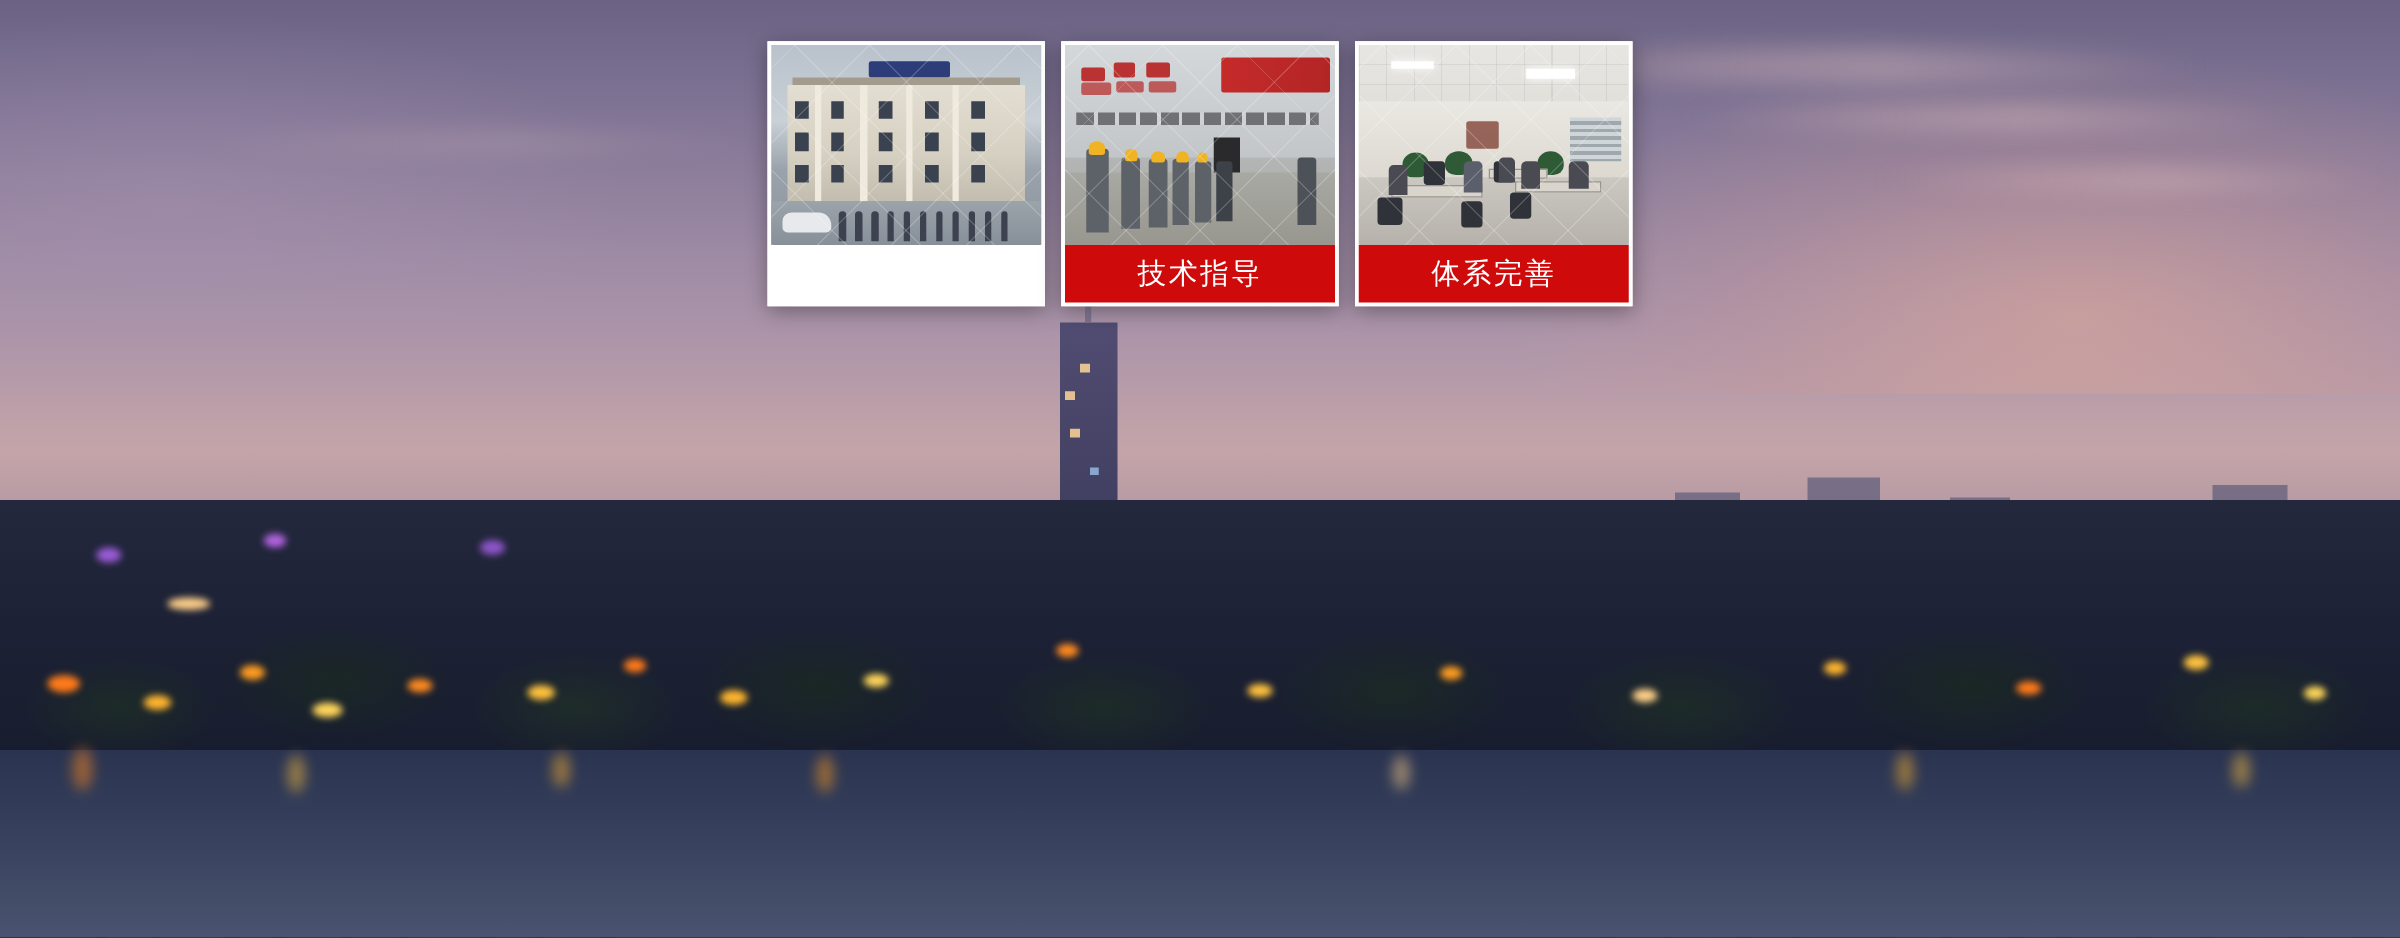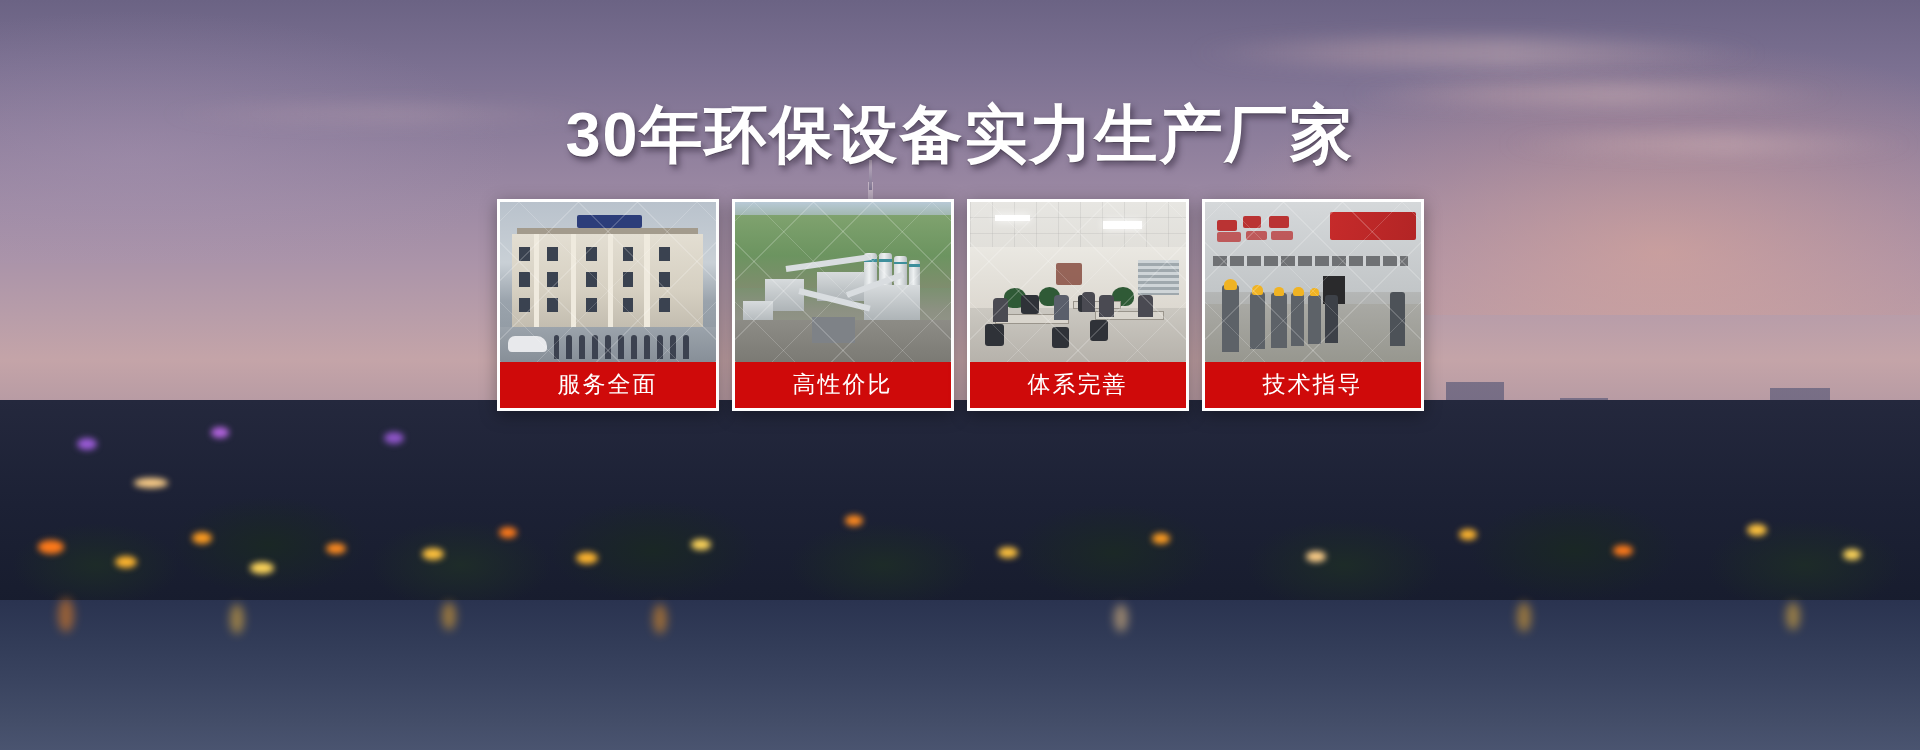--- a/index.html
+++ b/index.html
@@ -353,21 +353,20 @@
   <div class="water-reflect" style="left:3%;  bottom:118px; width:16px; height:34px; background:#ff8a1f;"></div>
   <div class="water-reflect" style="left:12%; bottom:116px; width:14px; height:30px; background:#ffc23d;"></div>
   <div class="water-reflect" style="left:23%; bottom:120px; width:14px; height:28px; background:#ffb52e;"></div>
   <div class="water-reflect" style="left:34%; bottom:116px; width:14px; height:30px; background:#ff9c20;"></div>
   <div class="water-reflect" style="left:58%; bottom:118px; width:14px; height:28px; background:#ffd089;"></div>
   <div class="water-reflect" style="left:79%; bottom:118px; width:14px; height:30px; background:#ffb52e;"></div>
   <div class="water-reflect" style="left:93%; bottom:120px; width:14px; height:28px; background:#ffc23d;"></div>
 
   <div class="content">
 
-    <div class="headline">30年环保设备实力生产厂家</div>
 
 
     <div class="cards">
 
       <div class="card">
         <div class="card-photo p1">
           <div class="sign"></div>
           <div class="roofline"></div>
           <div class="facade"></div>
           <div class="col" style="left:16%;"></div>
@@ -397,42 +396,51 @@
           <div class="person" style="left:43%;"></div>
           <div class="person" style="left:49%;"></div>
           <div class="person" style="left:55%;"></div>
           <div class="person" style="left:61%;"></div>
           <div class="person" style="left:67%;"></div>
           <div class="person" style="left:73%;"></div>
           <div class="person" style="left:79%;"></div>
           <div class="person" style="left:85%;"></div>
           <div class="wm"></div>
         </div>
-        <div class="card-label">服务全面</div>
       </div>
 
+
       <div class="card">
-        <div class="card-photo p2">
-          <div class="field"></div>
-          <div class="shed" style="left:14%; top:48%; width:18%; height:20%;"></div>
-          <div class="shed" style="left:38%; top:44%; width:22%; height:18%;"></div>
-          <div class="shed" style="left:60%; top:52%; width:26%; height:22%;"></div>
-          <div class="shed" style="left:4%;  top:62%; width:14%; height:14%;"></div>
-          <div class="silo" style="left:60%; top:32%; width:6%; height:20%;"></div>
-          <div class="silo" style="left:67%; top:32%; width:6%; height:20%;"></div>
-          <div class="silo" style="left:74%; top:34%; width:6%; height:18%;"></div>
-          <div class="silo" style="left:81%; top:36%; width:5%; height:16%;"></div>
-          <div class="convey" style="left:24%; top:40%; width:40%; height:4%; transform:rotate(-8deg);"></div>
-          <div class="convey" style="left:30%; top:54%; width:34%; height:4%; transform:rotate(14deg);"></div>
-          <div class="convey" style="left:52%; top:56%; width:28%; height:4%; transform:rotate(-20deg);"></div>
-          <div class="yard"></div>
-          <div class="shed" style="left:36%; top:72%; width:20%; height:16%; background:#7e8287;"></div>
+        <div class="card-photo p4">
+          <div class="wall2"></div>
+          <div class="redtxt"></div>
+          <div class="redsm" style="left:6%;  top:11%; width:9%;  height:7%;"></div>
+          <div class="redsm" style="left:18%; top:9%;  width:8%;  height:7%;"></div>
+          <div class="redsm" style="left:30%; top:9%;  width:9%;  height:7%;"></div>
+          <div class="redsm" style="left:6%;  top:19%; width:11%; height:6%; opacity:.75;"></div>
+          <div class="redsm" style="left:19%; top:18%; width:10%; height:6%; opacity:.75;"></div>
+          <div class="redsm" style="left:31%; top:18%; width:10%; height:6%; opacity:.75;"></div>
+          <div class="winrow"></div>
+          <div class="door"></div>
+          <div class="ground2"></div>
+          <div class="worker" style="left:8%;  top:52%; width:8%;  height:42%;"></div>
+          <div class="helmet" style="left:9%;  top:48%; width:6%;  height:7%;"></div>
+          <div class="worker" style="left:21%; top:56%; width:7%;  height:36%;"></div>
+          <div class="helmet" style="left:22%; top:52%; width:5%;  height:6%;"></div>
+          <div class="worker" style="left:31%; top:57%; width:7%;  height:34%;"></div>
+          <div class="helmet" style="left:32%; top:53%; width:5%;  height:6%;"></div>
+          <div class="worker" style="left:40%; top:57%; width:6%;  height:33%;"></div>
+          <div class="helmet" style="left:41%; top:53%; width:5%;  height:6%;"></div>
+          <div class="worker" style="left:48%; top:58%; width:6%;  height:31%;"></div>
+          <div class="helmet" style="left:49%; top:54%; width:4%;  height:5%;"></div>
+          <div class="worker" style="left:56%; top:58%; width:6%;  height:30%; background:#3d4148;"></div>
+          <div class="worker" style="left:86%; top:56%; width:7%;  height:34%; background:#4d5258;"></div>
           <div class="wm"></div>
         </div>
-        <div class="card-label">高性价比</div>
+        <div class="card-label">技术指导</div>
       </div>
 
       <div class="card">
         <div class="card-photo p3">
           <div class="ceil"></div>
           <div class="panel" style="left:12%; top:8%;  width:16%; height:4%;"></div>
           <div class="panel" style="left:62%; top:12%; width:18%; height:5%;"></div>
           <div class="wall"></div>
           <div class="logo"></div>
           <div class="blind"></div>
@@ -451,45 +459,15 @@
           <div class="ppl" style="left:11%; top:60%; width:7%; height:15%;"></div>
           <div class="ppl" style="left:39%; top:58%; width:7%; height:16%; background:#5a5f6b;"></div>
           <div class="ppl" style="left:52%; top:56%; width:6%; height:13%;"></div>
           <div class="ppl" style="left:60%; top:58%; width:7%; height:14%;"></div>
           <div class="ppl" style="left:78%; top:58%; width:7%; height:14%;"></div>
           <div class="wm"></div>
         </div>
         <div class="card-label">体系完善</div>
       </div>
 
-      <div class="card">
-        <div class="card-photo p4">
-          <div class="wall2"></div>
-          <div class="redtxt"></div>
-          <div class="redsm" style="left:6%;  top:11%; width:9%;  height:7%;"></div>
-          <div class="redsm" style="left:18%; top:9%;  width:8%;  height:7%;"></div>
-          <div class="redsm" style="left:30%; top:9%;  width:9%;  height:7%;"></div>
-          <div class="redsm" style="left:6%;  top:19%; width:11%; height:6%; opacity:.75;"></div>
-          <div class="redsm" style="left:19%; top:18%; width:10%; height:6%; opacity:.75;"></div>
-          <div class="redsm" style="left:31%; top:18%; width:10%; height:6%; opacity:.75;"></div>
-          <div class="winrow"></div>
-          <div class="door"></div>
-          <div class="ground2"></div>
-          <div class="worker" style="left:8%;  top:52%; width:8%;  height:42%;"></div>
-          <div class="helmet" style="left:9%;  top:48%; width:6%;  height:7%;"></div>
-          <div class="worker" style="left:21%; top:56%; width:7%;  height:36%;"></div>
-          <div class="helmet" style="left:22%; top:52%; width:5%;  height:6%;"></div>
-          <div class="worker" style="left:31%; top:57%; width:7%;  height:34%;"></div>
-          <div class="helmet" style="left:32%; top:53%; width:5%;  height:6%;"></div>
-          <div class="worker" style="left:40%; top:57%; width:6%;  height:33%;"></div>
-          <div class="helmet" style="left:41%; top:53%; width:5%;  height:6%;"></div>
-          <div class="worker" style="left:48%; top:58%; width:6%;  height:31%;"></div>
-          <div class="helmet" style="left:49%; top:54%; width:4%;  height:5%;"></div>
-          <div class="worker" style="left:56%; top:58%; width:6%;  height:30%; background:#3d4148;"></div>
-          <div class="worker" style="left:86%; top:56%; width:7%;  height:34%; background:#4d5258;"></div>
-          <div class="wm"></div>
-        </div>
-        <div class="card-label">技术指导</div>
-      </div>
-
     </div>
   </div>
 </div>
 
 </body></html>

